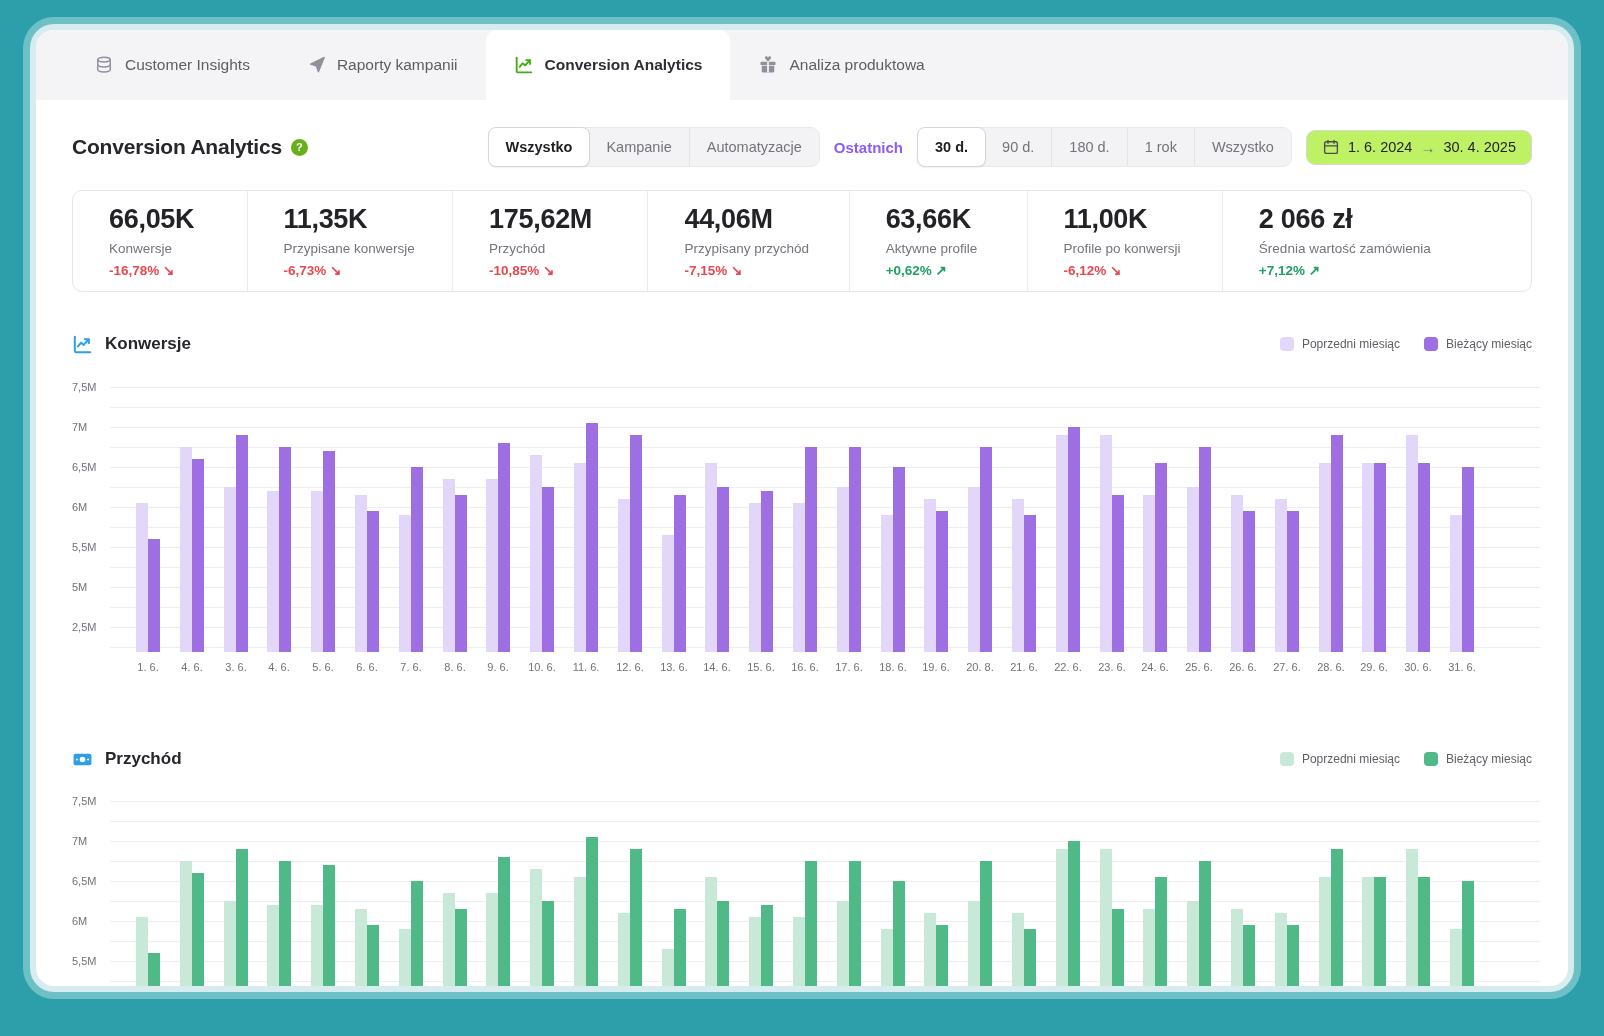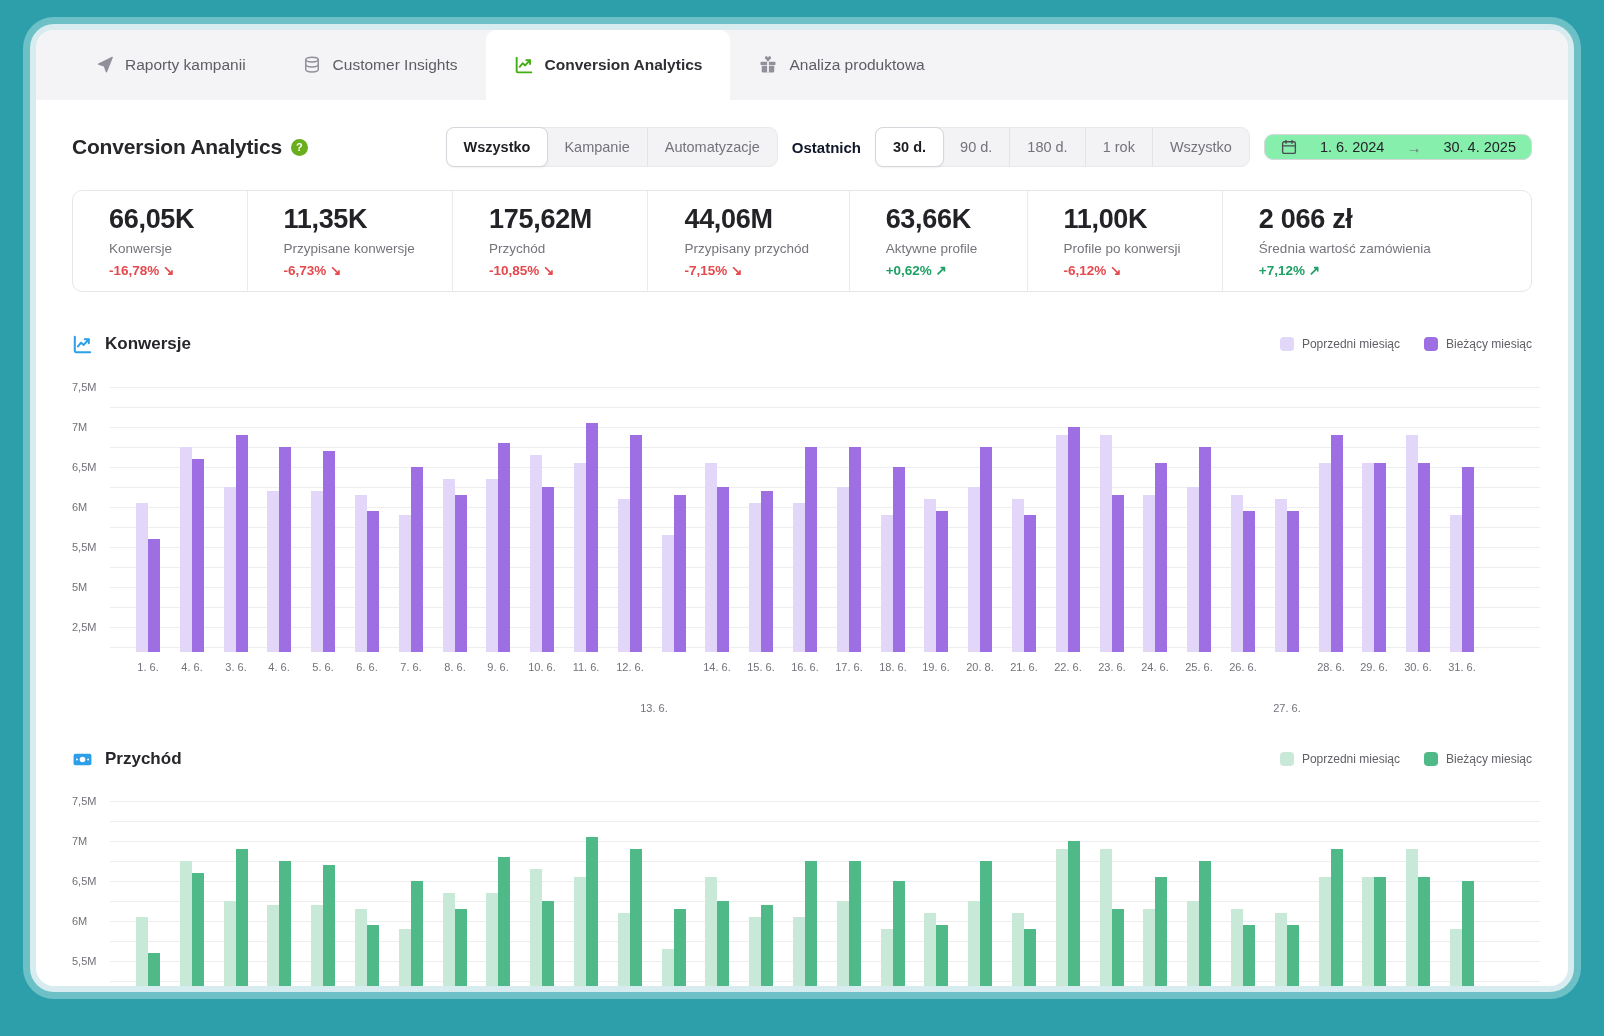--- a/index.html
+++ b/index.html
@@ -45,24 +45,24 @@
   }
   .seg-item {
     display:flex; align-items:center; padding:0 17px; font-size:14.5px;
     color:#73737b; border-right:1px solid #e4e4e8; cursor:pointer; white-space:nowrap;
   }
   .seg-item:last-child { border-right:none; }
   .seg-item.active {
     background:#fff; border:1px solid #d5d5db; border-radius:8px; margin:-1px;
     color:#1e1e23; font-weight:700; box-shadow:0 1px 2px rgba(0,0,0,.06); z-index:1;
   }
-  .ostatnich { font-size:15px; font-weight:700; color:#0f172a; }
+  .ostatnich { font-size:15px; font-weight:700; color:#8b5cf6; }
   .daterange {
-    display:flex; align-items:center; gap:22px; height:26px; padding:0 15px;
-    background:#86efac; border:1px solid #d7d7dd; border-radius:9px;
+    display:flex; align-items:center; gap:8px; height:35px; padding:0 15px;
+    background:#bef264; border:1px solid #d7d7dd; border-radius:9px;
     font-size:14.5px; color:#232328; font-family:inherit; cursor:pointer;
   }
   .daterange .cal { width:18px; height:18px; display:flex; }
   .daterange .arr { color:#6f6f77; font-size:15px; }
   
   .kpis {
     position:absolute; top:160px; left:36px; right:36px; height:102px;
     border:1px solid #e6e6ea; border-radius:10px; background:#fff; display:flex;
   }
   .kpi { padding:14px 6px 0 36px; border-left:1px solid #ebebee; overflow:hidden; }
@@ -98,35 +98,35 @@
   }
 </style>
 </head>
 <body>
 
 <div class="card">
 
   <div class="tabbar" id="tabbar">
       <div class="tab">
         <span class="tico">
-          <svg viewBox="0 0 24 24" fill="#90909a">
-            <path d="M21.6 2.2c.6-.25 1.2.35.95.95l-7 17.4c-.27.66-1.2.64-1.43-.03l-2.3-6.6-6.6-2.3c-.67-.23-.7-1.16-.03-1.43z"></path>
-          </svg>
-        </span>
-        <span>Raporty kampanii</span>
-      </div>
-      <div class="tab">
-        <span class="tico">
           <svg viewBox="0 0 24 24" fill="none" stroke="#90909a" stroke-width="1.8">
             <ellipse cx="12" cy="5.5" rx="7.5" ry="2.8"></ellipse>
             <path d="M4.5 5.5v6c0 1.55 3.36 2.8 7.5 2.8s7.5-1.25 7.5-2.8v-6"></path>
             <path d="M4.5 11.5v6c0 1.55 3.36 2.8 7.5 2.8s7.5-1.25 7.5-2.8v-6"></path>
           </svg>
         </span>
         <span>Customer Insights</span>
+      </div>
+      <div class="tab">
+        <span class="tico">
+          <svg viewBox="0 0 24 24" fill="#90909a">
+            <path d="M21.6 2.2c.6-.25 1.2.35.95.95l-7 17.4c-.27.66-1.2.64-1.43-.03l-2.3-6.6-6.6-2.3c-.67-.23-.7-1.16-.03-1.43z"></path>
+          </svg>
+        </span>
+        <span>Raporty kampanii</span>
       </div>
       <div class="tab active">
         <span class="tico">
           <svg viewBox="0 0 24 24" fill="none" stroke="#43AE12" stroke-width="2.3" stroke-linecap="round" stroke-linejoin="round">
             <path d="M3.2 3.2v16.3c0 .7.56 1.3 1.25 1.3H20.8"></path>
             <path d="m6.8 14.2 3.6-4.3 3 2.6 5.6-6.2"></path>
             <path d="M14.6 6.1h4.6v4.6"></path>
           </svg>
         </span>
         <span>Conversion Analytics</span>
@@ -288,21 +288,21 @@
       <div class="bar" style="left: 432px; height: 165px; background: rgb(157, 111, 227);"></div>
       <div class="xlab" style="left: 432px;">10. 6.</div>
       <div class="bar" style="left: 464px; height: 189px; background: rgb(226, 215, 248);"></div>
       <div class="bar" style="left: 476px; height: 229px; background: rgb(157, 111, 227);"></div>
       <div class="xlab" style="left: 476px;">11. 6.</div>
       <div class="bar" style="left: 508px; height: 153px; background: rgb(226, 215, 248);"></div>
       <div class="bar" style="left: 520px; height: 217px; background: rgb(157, 111, 227);"></div>
       <div class="xlab" style="left: 520px;">12. 6.</div>
       <div class="bar" style="left: 552px; height: 117px; background: rgb(226, 215, 248);"></div>
       <div class="bar" style="left: 564px; height: 157px; background: rgb(157, 111, 227);"></div>
-      <div class="xlab" style="left: 544px; margin-top: 41px;">13. 6.</div>
+      <div class="xlab" style="left: 564px;">13. 6.</div>
       <div class="bar" style="left: 595px; height: 189px; background: rgb(226, 215, 248);"></div>
       <div class="bar" style="left: 607px; height: 165px; background: rgb(157, 111, 227);"></div>
       <div class="xlab" style="left: 607px;">14. 6.</div>
       <div class="bar" style="left: 639px; height: 149px; background: rgb(226, 215, 248);"></div>
       <div class="bar" style="left: 651px; height: 161px; background: rgb(157, 111, 227);"></div>
       <div class="xlab" style="left: 651px;">15. 6.</div>
       <div class="bar" style="left: 683px; height: 149px; background: rgb(226, 215, 248);"></div>
       <div class="bar" style="left: 695px; height: 205px; background: rgb(157, 111, 227);"></div>
       <div class="xlab" style="left: 695px;">16. 6.</div>
       <div class="bar" style="left: 727px; height: 165px; background: rgb(226, 215, 248);"></div>
@@ -330,21 +330,21 @@
       <div class="bar" style="left: 1045px; height: 189px; background: rgb(157, 111, 227);"></div>
       <div class="xlab" style="left: 1045px;">24. 6.</div>
       <div class="bar" style="left: 1077px; height: 165px; background: rgb(226, 215, 248);"></div>
       <div class="bar" style="left: 1089px; height: 205px; background: rgb(157, 111, 227);"></div>
       <div class="xlab" style="left: 1089px;">25. 6.</div>
       <div class="bar" style="left: 1121px; height: 157px; background: rgb(226, 215, 248);"></div>
       <div class="bar" style="left: 1133px; height: 141px; background: rgb(157, 111, 227);"></div>
       <div class="xlab" style="left: 1133px;">26. 6.</div>
       <div class="bar" style="left: 1165px; height: 153px; background: rgb(226, 215, 248);"></div>
       <div class="bar" style="left: 1177px; height: 141px; background: rgb(157, 111, 227);"></div>
-      <div class="xlab" style="left: 1177px; margin-top: 41px;">27. 6.</div>
+      <div class="xlab" style="left: 1177px;">27. 6.</div>
       <div class="bar" style="left: 1209px; height: 189px; background: rgb(226, 215, 248);"></div>
       <div class="bar" style="left: 1221px; height: 217px; background: rgb(157, 111, 227);"></div>
       <div class="xlab" style="left: 1221px;">28. 6.</div>
       <div class="bar" style="left: 1252px; height: 189px; background: rgb(226, 215, 248);"></div>
       <div class="bar" style="left: 1264px; height: 189px; background: rgb(157, 111, 227);"></div>
       <div class="xlab" style="left: 1264px;">29. 6.</div>
       <div class="bar" style="left: 1296px; height: 217px; background: rgb(226, 215, 248);"></div>
       <div class="bar" style="left: 1308px; height: 189px; background: rgb(157, 111, 227);"></div>
       <div class="xlab" style="left: 1308px;">30. 6.</div>
       <div class="bar" style="left: 1340px; height: 137px; background: rgb(226, 215, 248);"></div>

